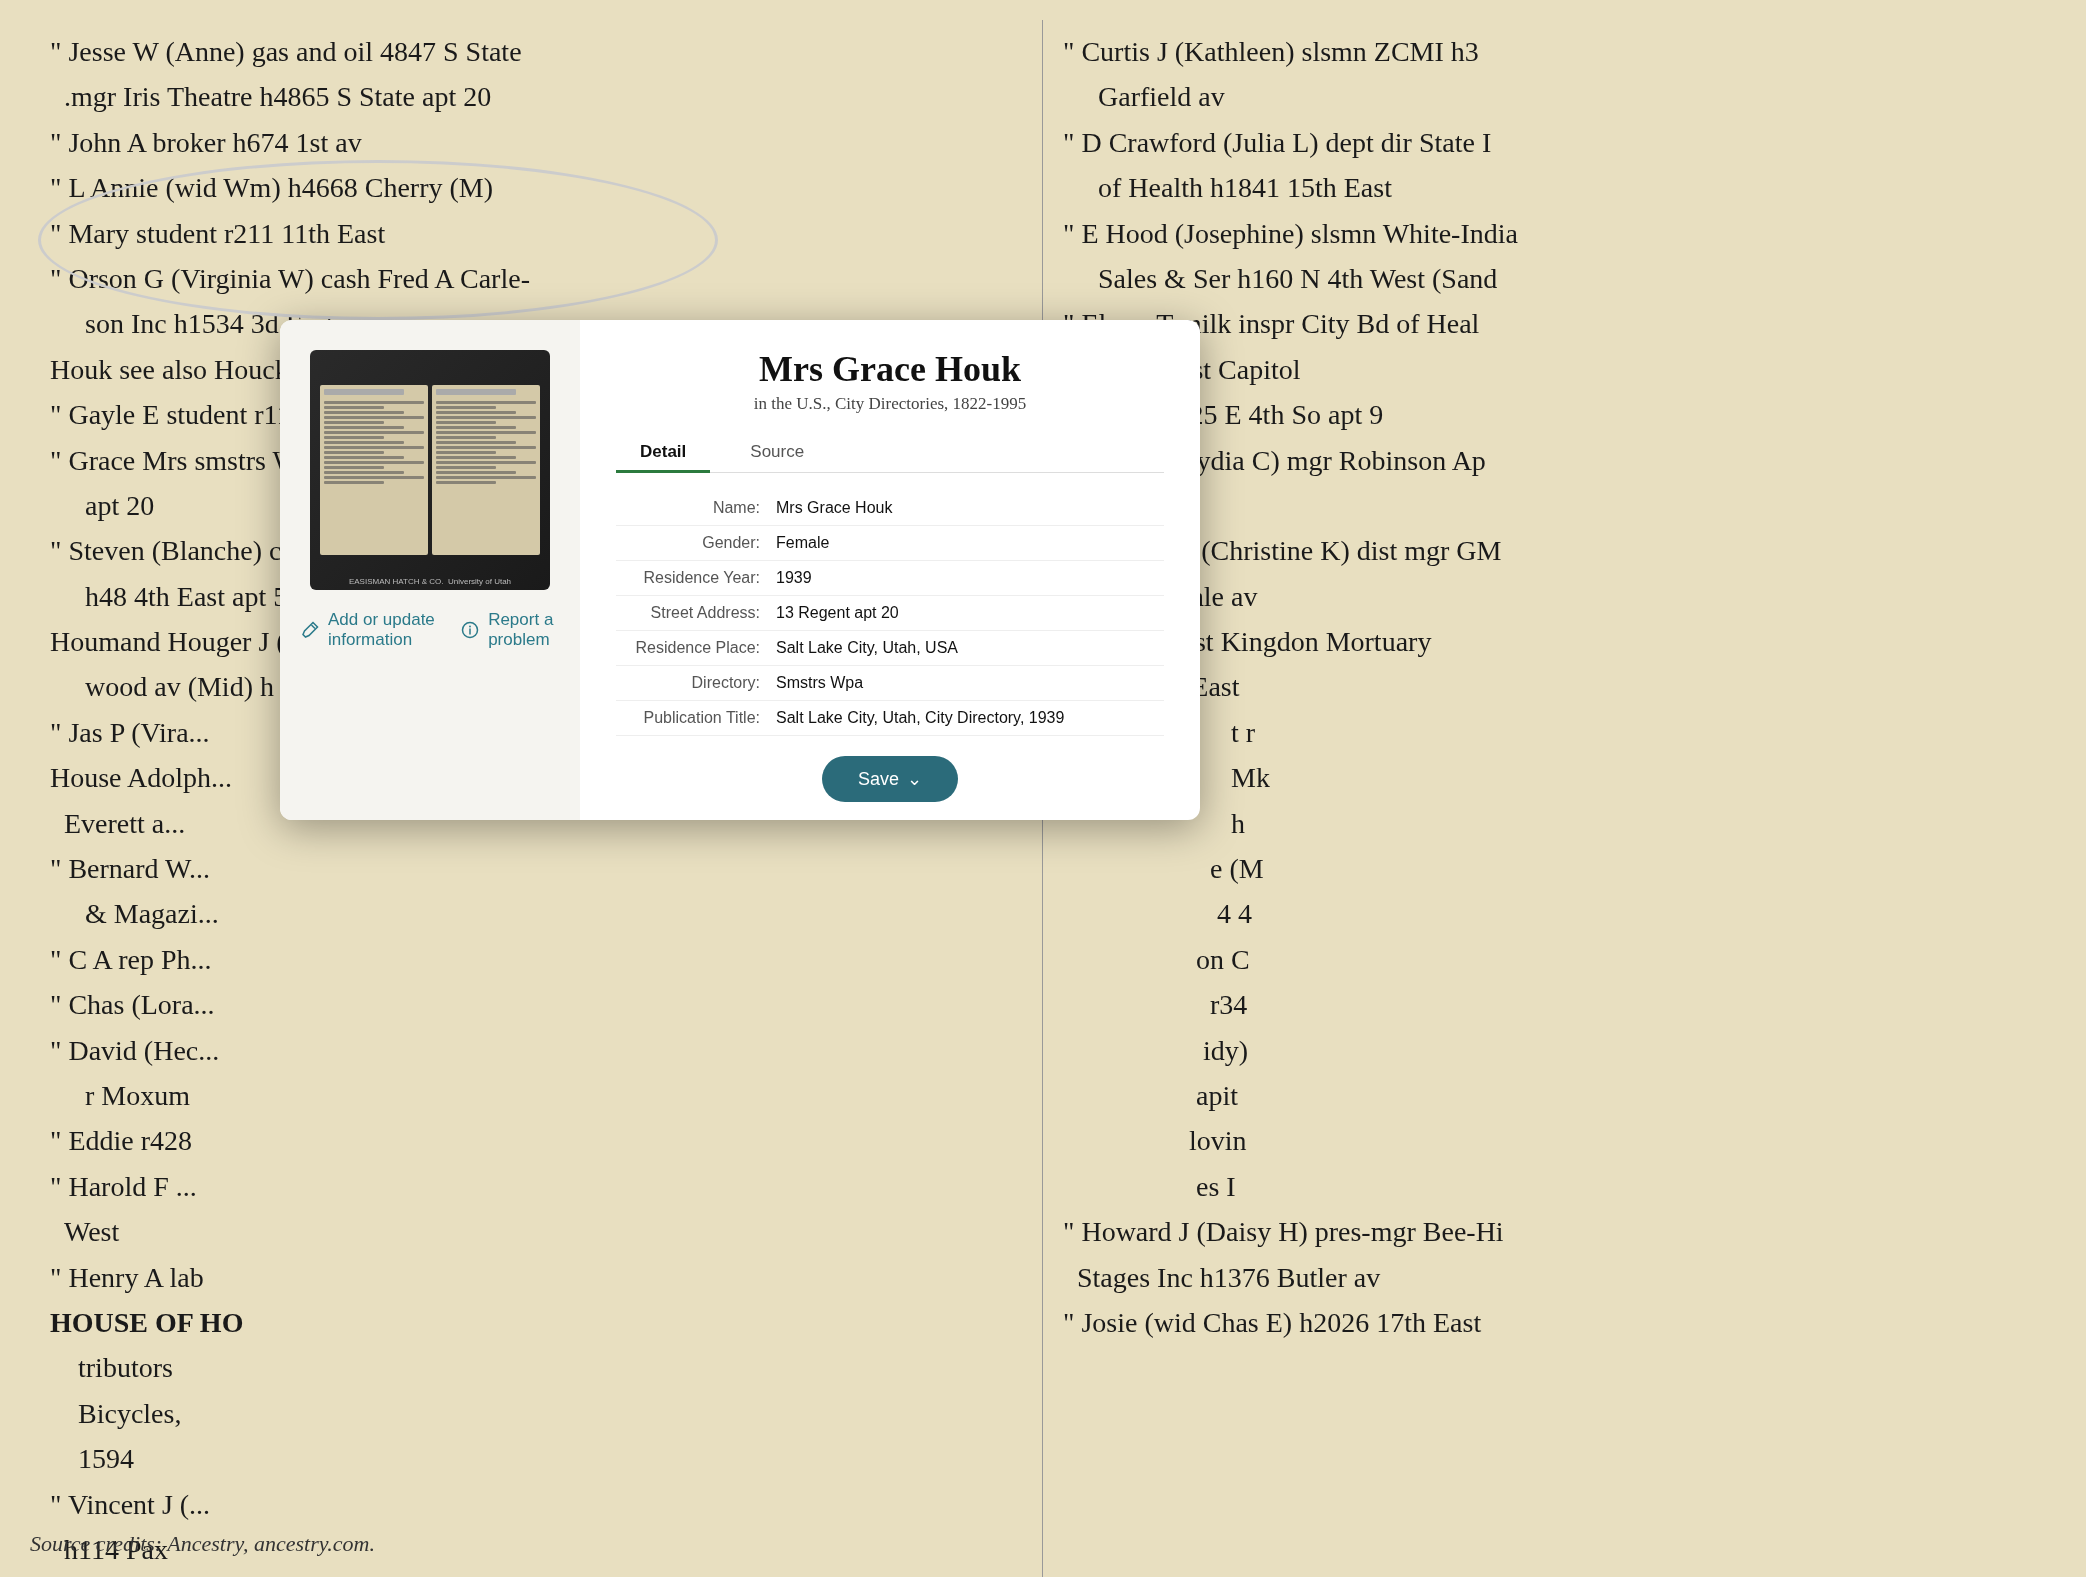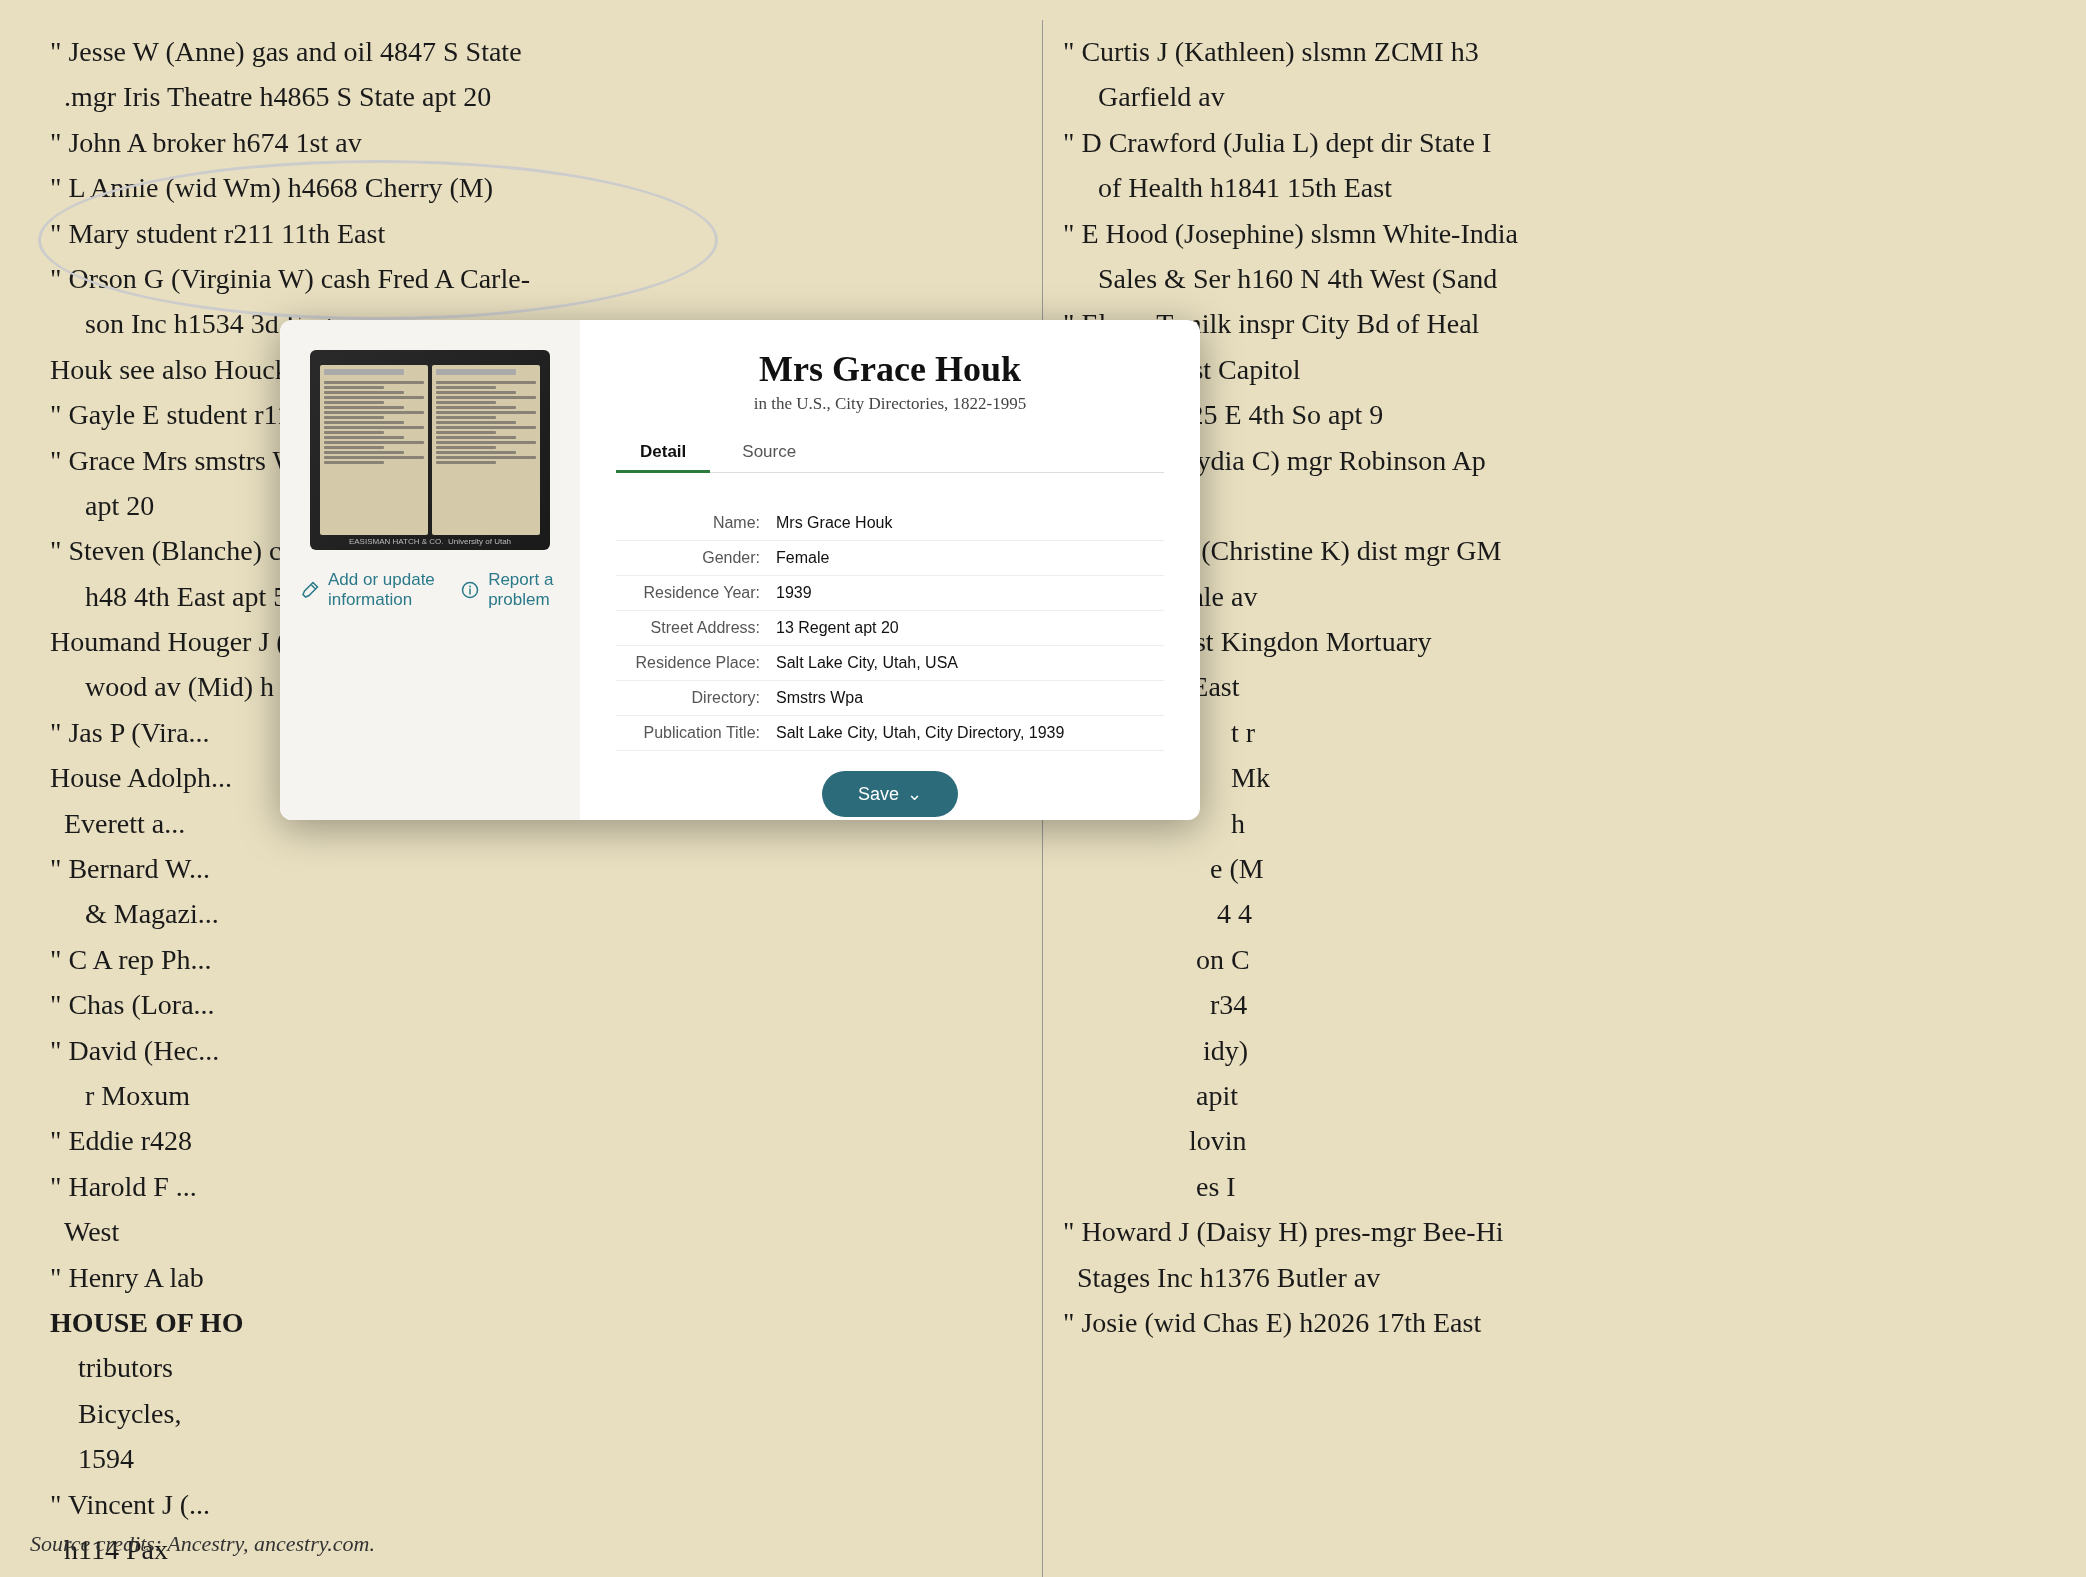--- a/index.html
+++ b/index.html
@@ -84,21 +84,21 @@
       background: #f5f4f0;
       display: flex;
       flex-direction: column;
       align-items: center;
       padding: 30px 20px 20px 20px;
       gap: 20px;
     }
 
     .modal-thumbnail {
       width: 240px;
-      height: 200px;
+      height: 240px;
       background: #1a1a1a;
       border-radius: 6px;
       overflow: hidden;
       display: flex;
       align-items: center;
       justify-content: center;
       position: relative;
     }
 
     .thumbnail-inner {
@@ -205,23 +205,23 @@
       font-size: 17px;
       color: #444;
       text-align: center;
       margin-bottom: 20px;
       font-family: Georgia, serif;
     }
 
     
     .modal-tabs {
       display: flex;
-      gap: 8px;
+      gap: 16px;
       border-bottom: 1px solid #ddd;
-      margin-bottom: 33px;
+      margin-bottom: 18px;
     }
 
     .tab {
       padding: 8px 24px;
       font-size: 17px;
       font-family: Arial, sans-serif;
       color: #555;
       cursor: pointer;
       border-bottom: 3px solid transparent;
       margin-bottom: -1px;

